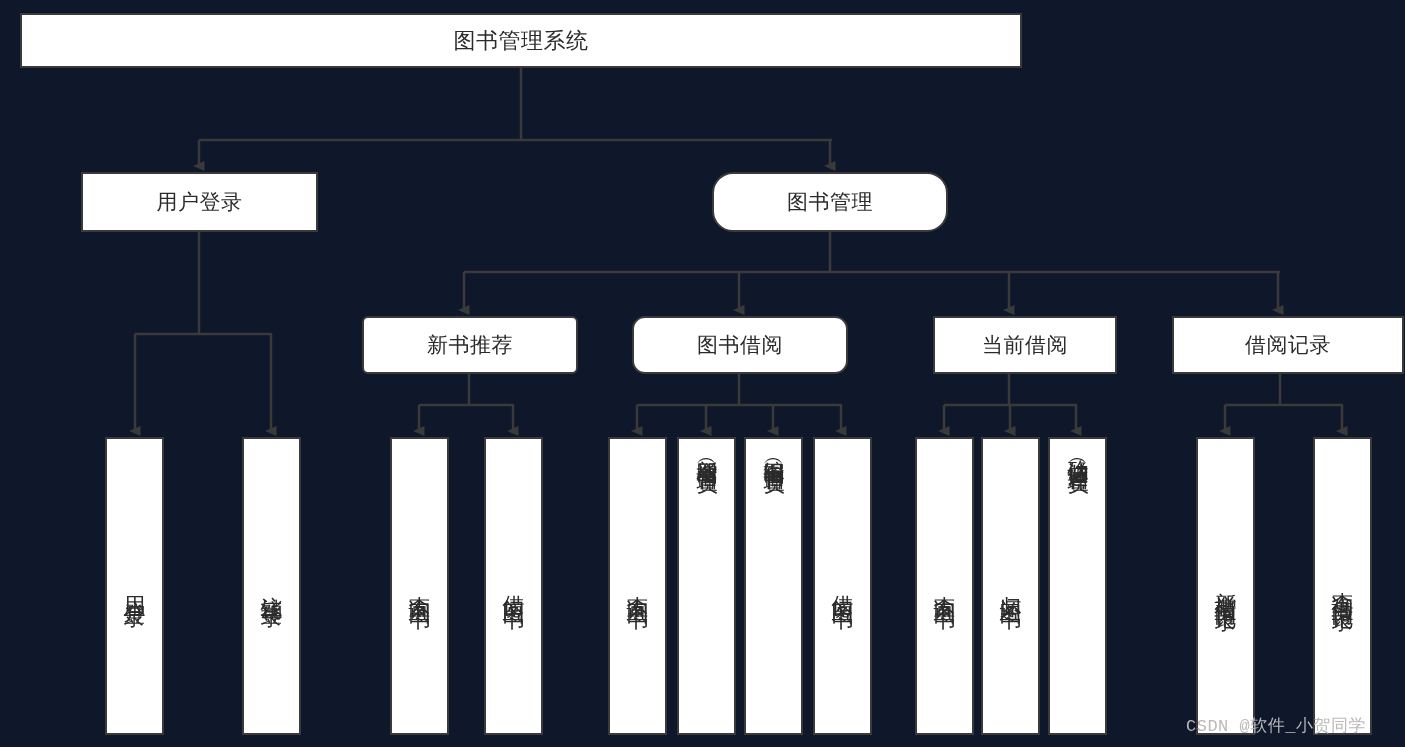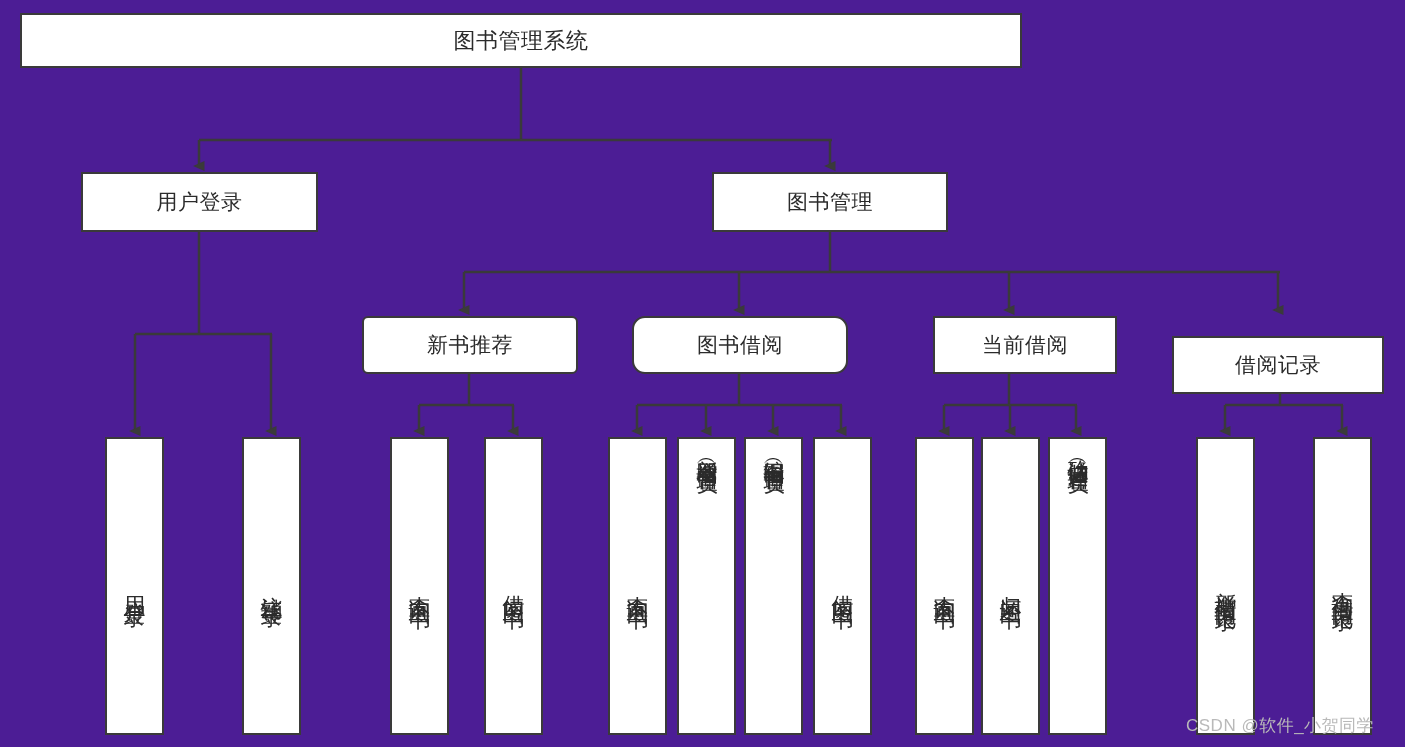--- a/index.html
+++ b/index.html
@@ -8,21 +8,21 @@
     padding: 0;
     background: #ffffff;
   }
   body {
     font-family: "DejaVu Sans", "Liberation Sans", sans-serif;
   }
   #canvas {
     position: relative;
     width: 1405px;
     height: 747px;
-    background: #4c1d95;
+    background: #0f172a;
     overflow: hidden;
   }
   svg.edges {
     position: absolute;
     left: 0;
     top: 0;
     width: 1405px;
     height: 747px;
     pointer-events: none;
   }
@@ -74,21 +74,21 @@
     align-items: flex-start;
   }
   .watermark {
     position: absolute;
     left: 1186px;
     top: 714px;
     font-size: 17px;
     color: #b9b9b9;
     letter-spacing: 0.5px;
     white-space: nowrap;
-    font-family: Liberation Sans, sans-serif;
+    font-family: Liberation Mono, monospace;
   }
 </style>
 </head>
 <body>
 
 <div id="canvas">
 
   <svg class="edges" viewBox="0 0 1405 747">
     <defs>
       <marker id="arrow" markerWidth="12" markerHeight="12" refX="5" refY="6" orient="auto" markerUnits="userSpaceOnUse">
@@ -140,34 +140,34 @@
     </g>
   </svg>
 
   <div class="node h root" style="left:20px; top:13px; width:1002px; height:55px;">
     <span class="lbl">图书管理系统</span>
   </div>
 
   <div class="node h" style="left:81px; top:172px; width:237px; height:60px;">
     <span class="lbl">用户登录</span>
   </div>
-  <div class="node h" style="left:712px; top:172px; width:236px; height:60px;">
+  <div class="node h" style="left:712px; top:172px; width:236px; height:60px;border-radius:21px;">
     <span class="lbl">图书管理</span>
   </div>
 
   <div class="node h" style="left:362px; top:316px; width:216px; height:58px;border-radius:6px;">
     <span class="lbl">新书推荐</span>
   </div>
   <div class="node h" style="left:632px; top:316px; width:216px; height:58px;border-radius:13px;">
     <span class="lbl">图书借阅</span>
   </div>
   <div class="node h" style="left:902px; top:316px; width:184px; height:58px;margin-left:31px;">
     <span class="lbl">当前借阅</span>
   </div>
-  <div class="node h" style="left:1172px; top:316px; width:212px; height:58px;margin-top:20px;">
+  <div class="node h" style="left:1172px; top:316px; width:232px; height:58px;">
     <span class="lbl">借阅记录</span>
   </div>
 
   <div class="node v" style="left:105px; top:437px; width:59px; height:298px;">
     <span class="lbl">用户登录</span>
   </div>
   <div class="node v" style="left:242px; top:437px; width:59px; height:298px;">
     <span class="lbl">注销登录</span>
   </div>
 

